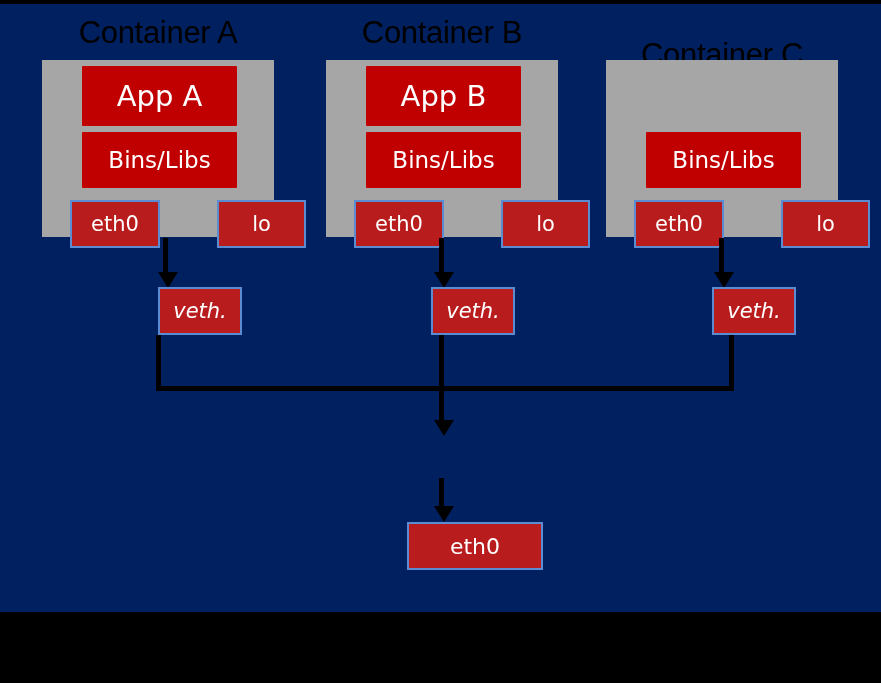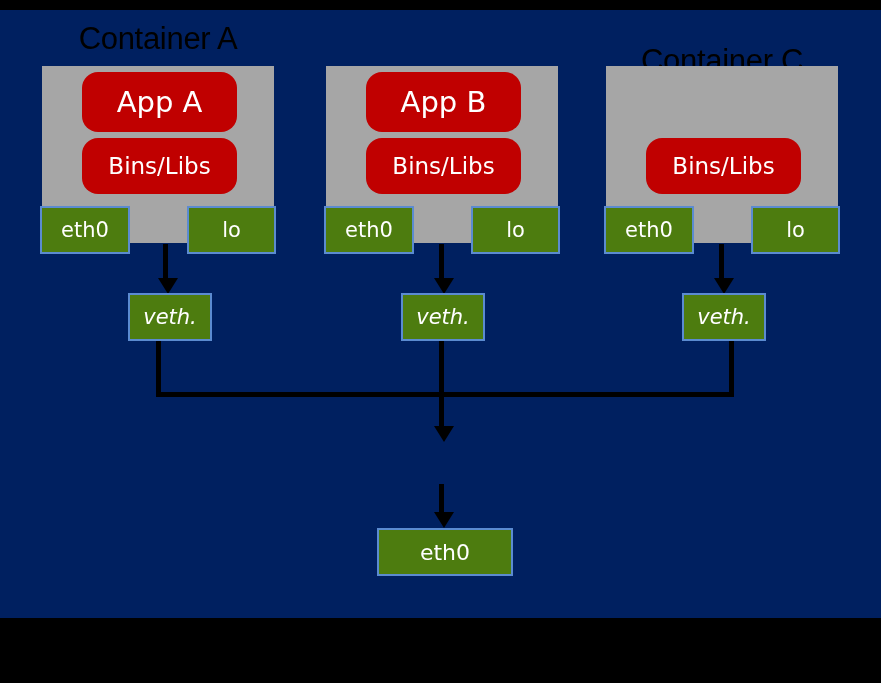--- a/index.html
+++ b/index.html
@@ -18,21 +18,21 @@
     position: relative;
     width: 881px;
     height: 683px;
     background: #000000;
   }
 
   
   #canvas {
     position: absolute;
     left: 0;
-    top: 10px;
+    top: 4px;
     width: 881px;
     height: 608px;
     background: #002060;
   }
 
   
   .ctitle {
     position: absolute;
     color: #000000;
     font-family: "Liberation Sans", sans-serif;
@@ -47,51 +47,52 @@
   
   .gray-box {
     position: absolute;
     background: #A6A6A6;
   }
 
   
   .red-box {
     position: absolute;
     background: #C00000;
-    border-radius: 16px;
+    border-radius: 1px;
     color: #FFFFFF;
     display: flex;
     align-items: center;
     justify-content: center;
     font-family: "DejaVu Sans", sans-serif;
     white-space: nowrap;
   }
   .red-box.app {
     font-size: 29px;
     font-weight: 400;
   }
   .red-box.bins {
     font-size: 23px;
     font-weight: 400;
   }
 
   
   .blue-box {
     position: absolute;
-    background: #4d7c0f;
+    background: #b91c1c;
     border: 2px solid #5B8BD0;
     box-sizing: border-box;
     color: #FFFFFF;
     display: flex;
     align-items: center;
     justify-content: center;
     font-family: "DejaVu Sans", sans-serif;
     font-size: 21px;
     font-weight: 400;
     white-space: nowrap;
+    margin-left: 30px;
   }
   .blue-box.nif { font-size: 21px; }
   .blue-box.veth { font-size: 21px; font-style: italic; }
   .blue-box.wide { font-size: 22px; }
 
   
   .vline {
     position: absolute;
     background: #000000;
     width: 5px;
@@ -126,20 +127,21 @@
 
     <div class="blue-box nif" style="left:40px; top:196px; width:90px; height:48px;">eth0</div>
 
     <div class="blue-box nif" style="left:187px; top:196px; width:89px; height:48px;">lo</div>
 
     <div class="vline" style="left:163px; top:234px; height:42px;"></div>
     <div class="arrowhead" style="left:158px; top:268px;"></div>
 
     <div class="blue-box veth" style="left:128px; top:283px; width:84px; height:48px;">veth.</div>
 
+    <div class="ctitle" style="left:326px; top:11px; width:232px;">Container B</div>
 
     <div class="gray-box" style="left:326px; top:56px; width:232px; height:177px;"></div>
 
     <div class="red-box app" style="left:366px; top:62px; width:155px; height:60px;">App B</div>
 
     <div class="red-box bins" style="left:366px; top:128px; width:155px; height:56px;">Bins/Libs</div>
 
     <div class="blue-box nif" style="left:324px; top:196px; width:90px; height:48px;">eth0</div>
 
     <div class="blue-box nif" style="left:471px; top:196px; width:89px; height:48px;">lo</div>

